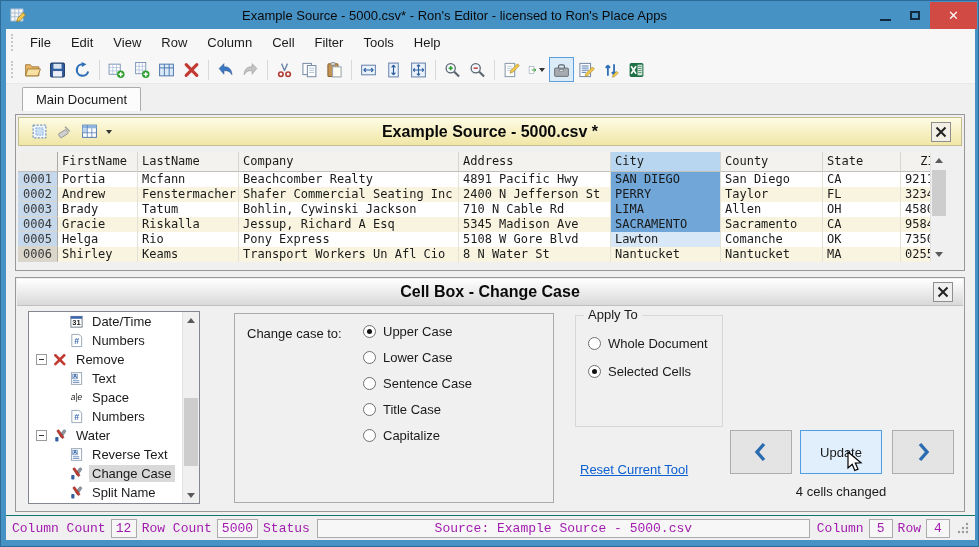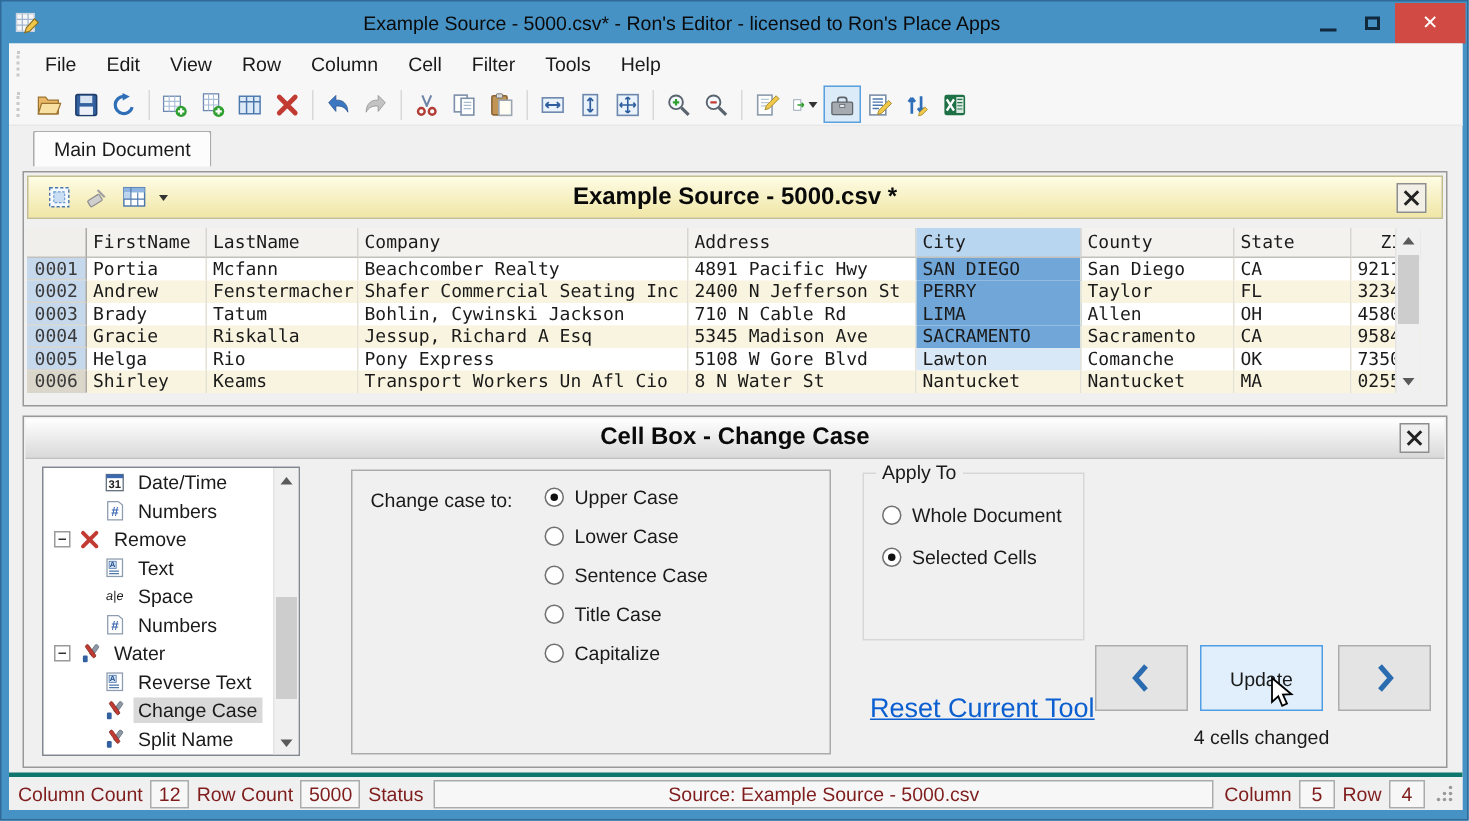--- a/index.html
+++ b/index.html
@@ -133,36 +133,36 @@
   .opt.disabled .checkbox { border-color:#B8B8B8; background:#F4F4F4; }
   .opt.disabled .checkbox.on::after { color:#9C9C9C; }
 
   .gbox { position:absolute; border:1px solid #D7D7D7; }
   .gbox .legend { position:absolute; top:-9px; left:8px; background:#F0F0F0; padding:0 4px;
                   font-size:13px; color:#1a1a1a; }
   .gbox .opts { position:absolute; left:12px; top:20px; display:flex; flex-direction:column; gap:13px; }
   .gbox.apply { left:559px; top:37px; width:148px; height:112px; }
   .gbox.preview { left:717px; top:37px; width:226px; height:112px; }
 
-  .reset-link { position:absolute; left:564px; top:184px; font-size:18px; color:#0B5FD0;
+  .reset-link { position:absolute; left:564px; top:184px; font-size:13px; color:#0B5FD0;
                 text-decoration:underline;text-align:right; }
 
   .nav-btn { position:absolute; top:152px; width:62px; height:44px; background:#E4E4E4;
              border:1px solid #ADADAD; display:flex; align-items:center; justify-content:center; }
   .nav-btn.prev { left:714px; } .nav-btn.next { left:876px; }
   .update-btn { position:absolute; left:784px; top:152px; width:82px; height:44px;
                 background:#E0EFFB; border:1px solid #4F9EE3; font-size:13px; color:#1a1a1a;
                 display:flex; align-items:center; justify-content:center; }
   .changed { position:absolute; left:762px; top:206px; width:126px; text-align:center;
              font-size:13px; color:#1a1a1a; }
 
   
   .statusbar { position:absolute; left:0; top:486px; width:100%; height:25px; background:#F0F0F0;
-               border-top:3px solid #0f766e; display:flex; align-items:center; padding:0 6px;
-               font-size:13px; color:#7f1d1d; gap:5px; }
+               border-top:1px solid #0f766e; display:flex; align-items:center; padding:0 6px;
+               font-size:13px; color:#a21caf; gap:5px;font-family:Liberation Mono, monospace; }
   .sb-box { height:19px; border:1px solid #ABABAB; background:#F7F7F7; display:flex;
             align-items:center; justify-content:center; padding:0 4px; }
   .sb-box.w12 { min-width:26px; } .sb-box.w5000 { min-width:40px; } .sb-box.sm { min-width:24px; }
   .sb-box.stretch { flex:1; margin:0 2px; }
   .grip { width:12px; height:12px; margin-left:2px; }
 
   .cursor { position:absolute; left:845px; top:450px; width:18px; height:24px; z-index:50; }
 </style>
 </head>
 <body>

